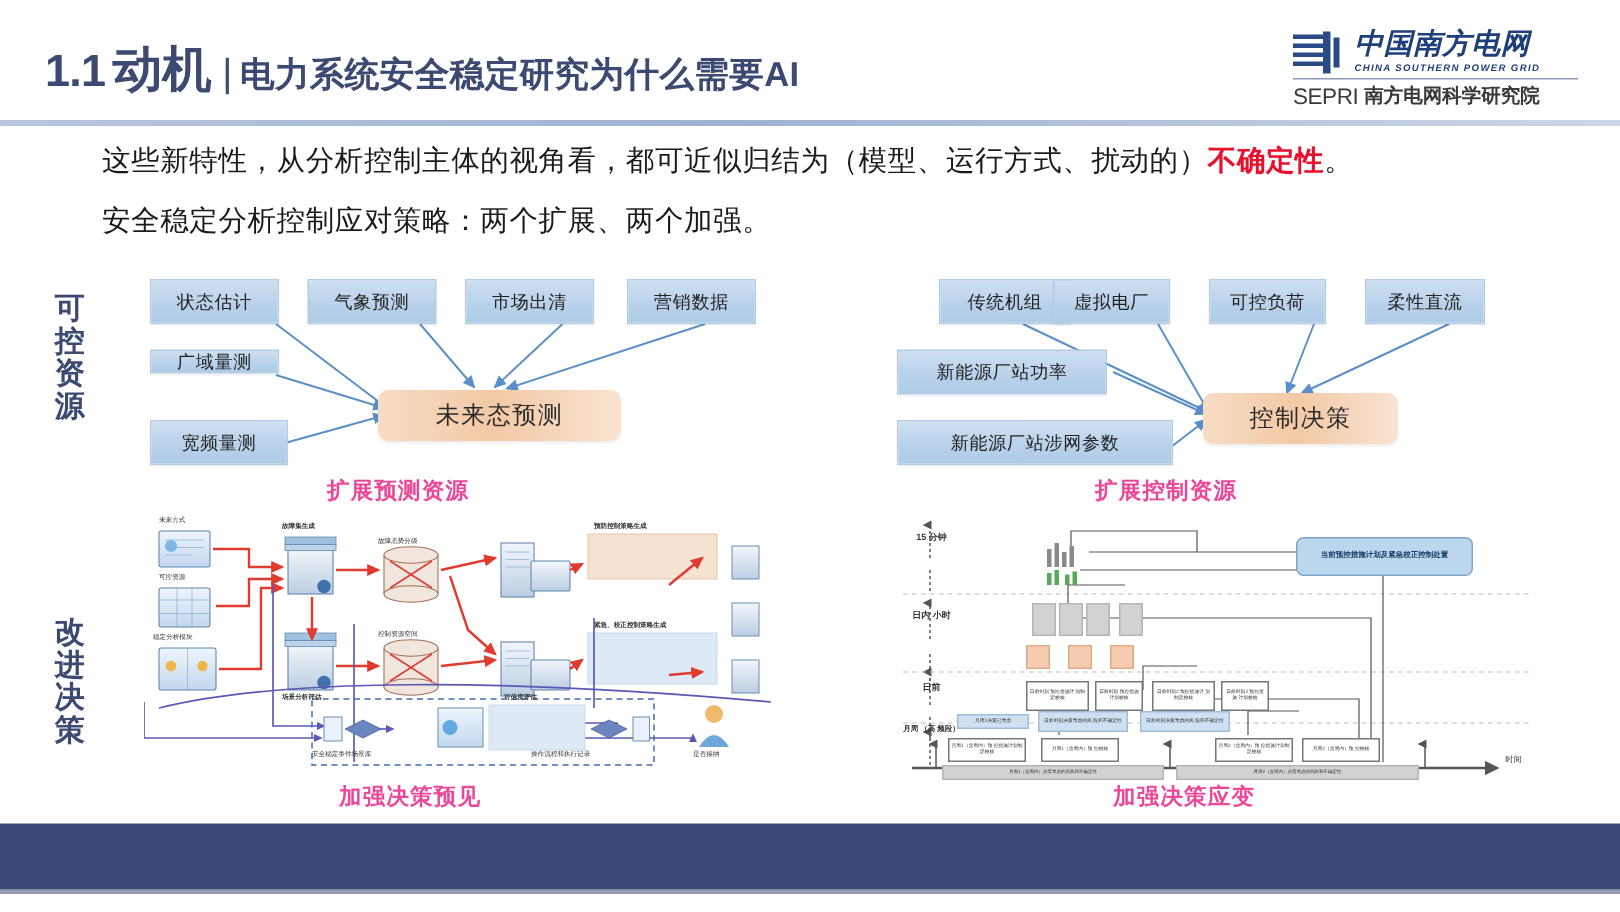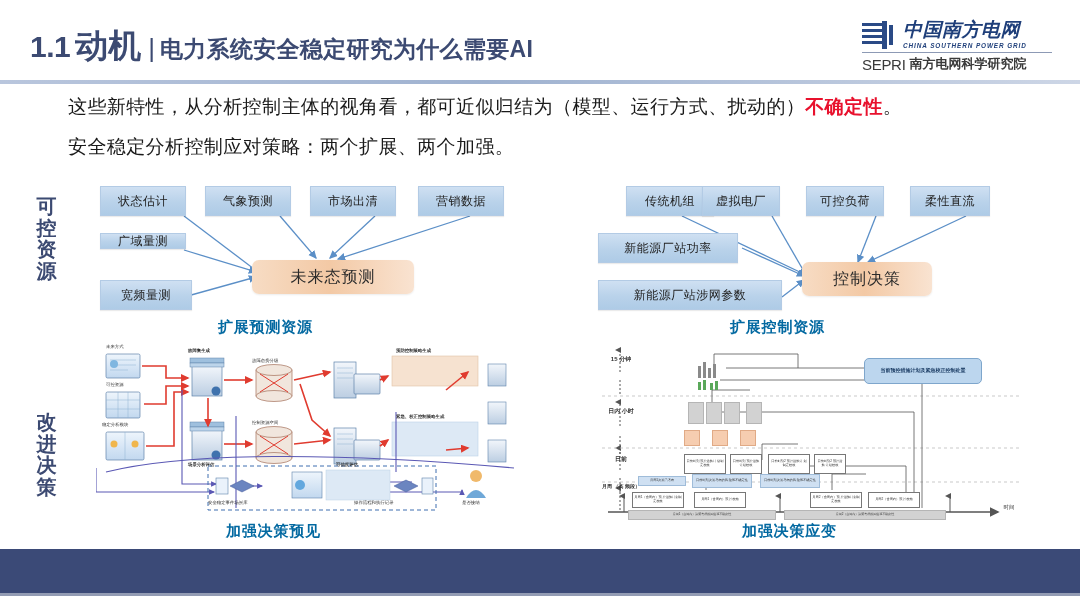--- a/index.html
+++ b/index.html
@@ -60,21 +60,21 @@
   .obox {
     position:absolute; display:flex; align-items:center; justify-content:center;
     font-size:16px; color:#2b2b2b; letter-spacing:1px; border-radius:7px;
     background:linear-gradient(to right,#f7dcc4 0%, #f3c9a5 48%, #f9e3d1 100%);
     box-shadow:0 1px 2px rgba(0,0,0,.08);
   }
 
   .arrows { position:absolute; left:0; top:0; width:1080px; height:608px; pointer-events:none; }
 
   
-  .cap { position:absolute; font-size:15px; font-weight:bold; color:#0369a1; letter-spacing:.8px; }
+  .cap { position:absolute; font-size:15px; font-weight:bold; color:#ec4899; letter-spacing:.8px; }
 
   
   .panel { position:absolute; background:#fff; }
   .lbl { position:absolute; font-size:4.4px; color:#333; white-space:nowrap; transform-origin:left top; }
   .lbl.b { font-weight:bold; }
   .tl-lab { position:absolute; font-size:6px; font-weight:bold; color:#333; text-align:center; line-height:1.15;}
   .tl-box { position:absolute; border:1px solid #777; background:#fff; font-size:3.2px;
             color:#333; display:flex; align-items:center; justify-content:center; text-align:center; line-height:1.1; padding:1px;}
   .tl-box.blue { background:#cfe0f2; border-color:#9fbcd9; }
   .tl-box.orange { background:#f6cdb0; border-color:#e0aa86; }

